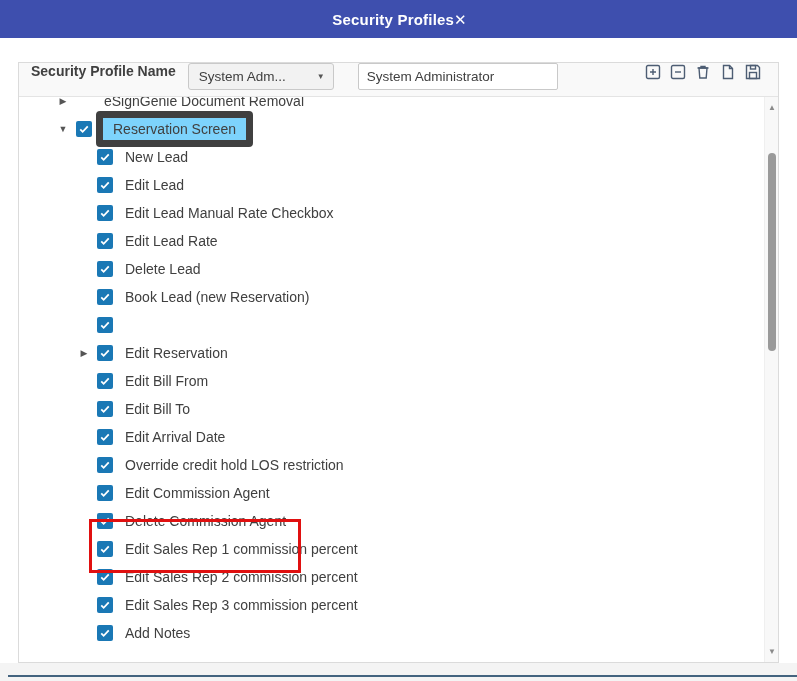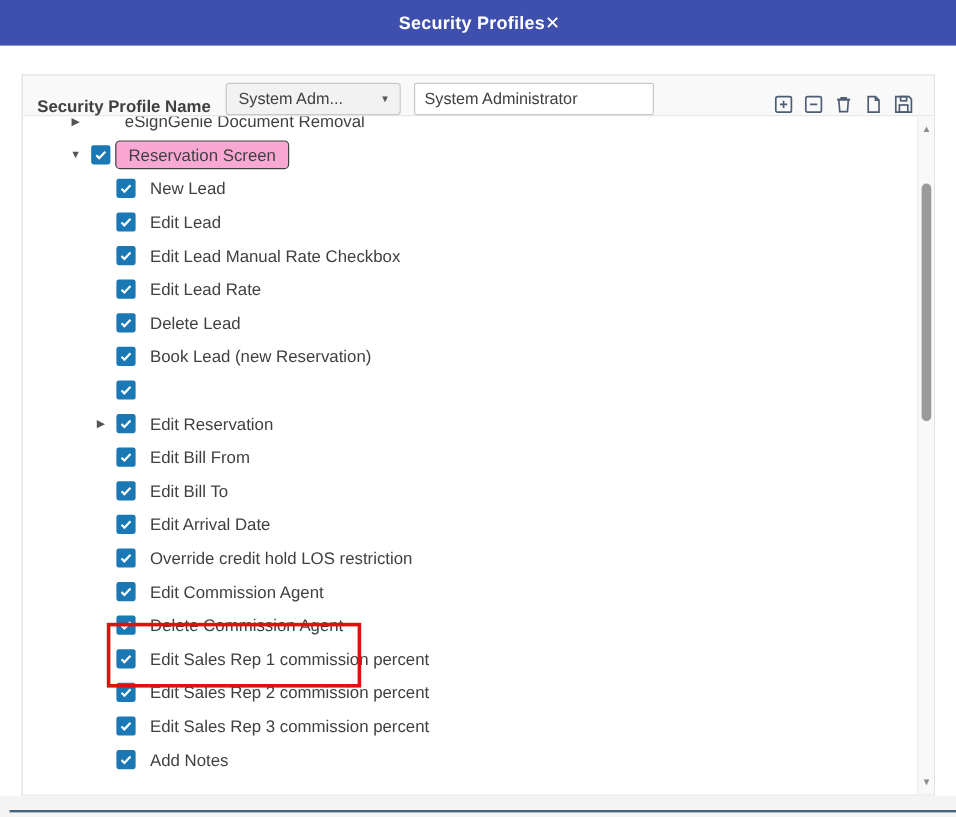--- a/index.html
+++ b/index.html
@@ -11,51 +11,51 @@
     background:#3e4fae; display:flex; align-items:center; justify-content:center;
     padding:0 16px 0 18px; }
   .modal-title { color:#fff; font-size:15px; font-weight:bold; letter-spacing:.2px; }
   .close-btn { color:#fff; font-size:15px; font-weight:bold; cursor:pointer; line-height:1; }
 
   
   .panel { position:absolute; left:18px; top:62px; width:761px; height:601px;
     border:1px solid #dbdbdb; background:#fff; }
 
   .toolbar { height:34px; background:#f9f9f9; border-bottom:1px solid #e4e4e4;
-    display:flex; align-items:flex-end; padding:0 10px 0 12px; }
+    display:flex; align-items:flex-start; padding:0 10px 0 12px; }
   .toolbar-label { font-size:14px; font-weight:bold; color:#404040; margin-right:12px; }
   .dropdown { width:146px; height:27px; background:#f2f2f2; border:1px solid #c9c9c9;
     border-radius:3px; display:flex; align-items:center; justify-content:space-between;
     padding:0 8px 0 10px; cursor:pointer; }
   .dropdown-value { font-size:13.5px; color:#404040; white-space:nowrap; overflow:hidden; }
   .dropdown-caret { font-size:8px; color:#555; margin-left:6px; }
   .name-input { width:200px; height:27px; border:1px solid #c9c9c9; background:#fff;
-    border-radius:2px; margin-left:11px; font-size:13.5px; color:#404040; padding:0 8px;
+    border-radius:2px; margin-left:24px; font-size:13.5px; color:#404040; padding:0 8px;
     font-family:"Liberation Sans","DejaVu Sans",sans-serif; outline:none; }
   .action-icons { margin-left:auto; display:flex; align-items:center; gap:7px; margin-right:6px; }
   .action-icons .abtn { width:18px; height:18px; display:flex; align-items:center;
     justify-content:center; cursor:pointer; }
   .action-icons svg { display:block; }
 
   
   .tree-viewport { position:relative; height:565px; overflow:hidden; background:#fff; }
   .tree-content { position:absolute; left:0; top:-10px; right:14px; }
   .tree-row { height:28px; display:flex; align-items:center; font-size:14px; color:#404040; }
   .tree-row.lvl1 { padding-left:36px; }
   .tree-row.lvl2 { padding-left:57px;align-items:center; }
   .tw { width:16px; min-width:16px; text-align:center; font-size:9px; color:#555;
     cursor:pointer; }
   .tw.blank { cursor:default; }
   .cb { width:16px; min-width:16px; height:16px; background:#1a78b5; border-radius:2px;
     margin-left:5px; display:flex; align-items:center; justify-content:center; cursor:pointer; }
   .cb svg { display:block; }
   .cb-spacer { width:16px; min-width:16px; height:16px; margin-left:5px; }
   .tree-label { margin-left:12px; cursor:pointer; white-space:nowrap; }
-  .tree-label.boxed { margin-left:4px; border:1px solid #404040; border-radius:4px;
-    background:#f9a8d4; padding:3px 10px; }
+  .tree-label.boxed { margin-left:4px; border:7px solid #404040; border-radius:4px;
+    background:#7dd3fc; padding:3px 10px; }
 
   
   .red-box { position:absolute; border:3px solid #e01010; pointer-events:none; z-index:5; }
 
   
   .scrollbar { position:absolute; top:0; right:0; width:14px; height:565px;
     background:#f8f8f8; border-left:1px solid #efefef; }
   .sb-arrow { position:absolute; left:0; width:14px; text-align:center; font-size:8px;
     color:#8a8a8a; cursor:pointer; }
   .sb-up { top:6px; }

